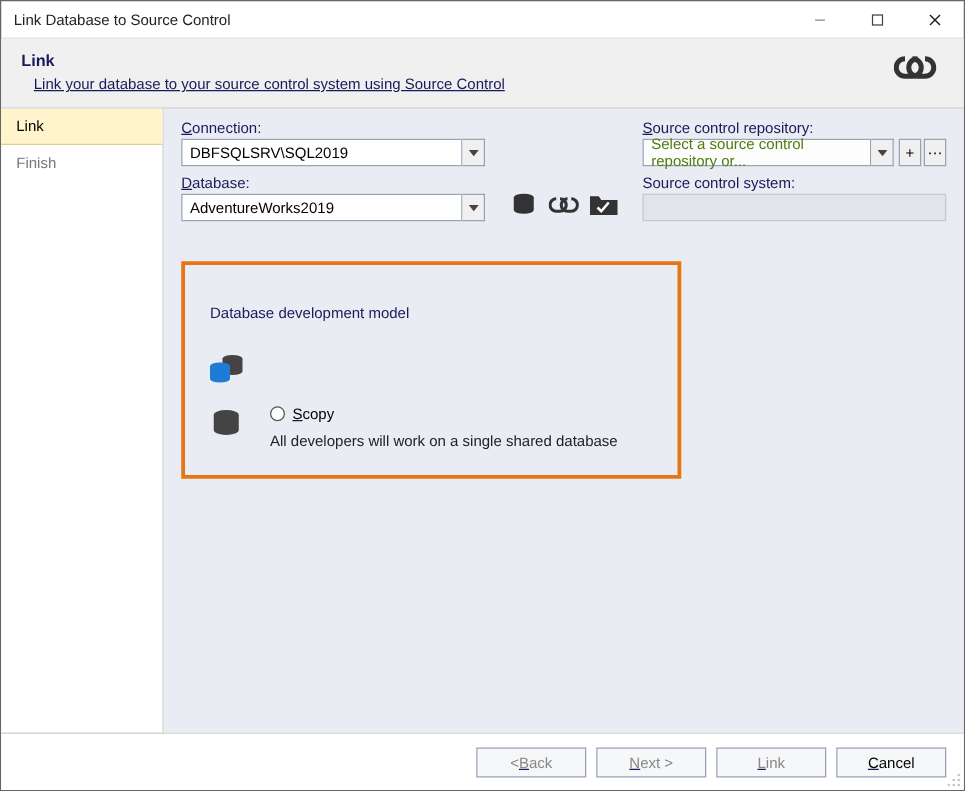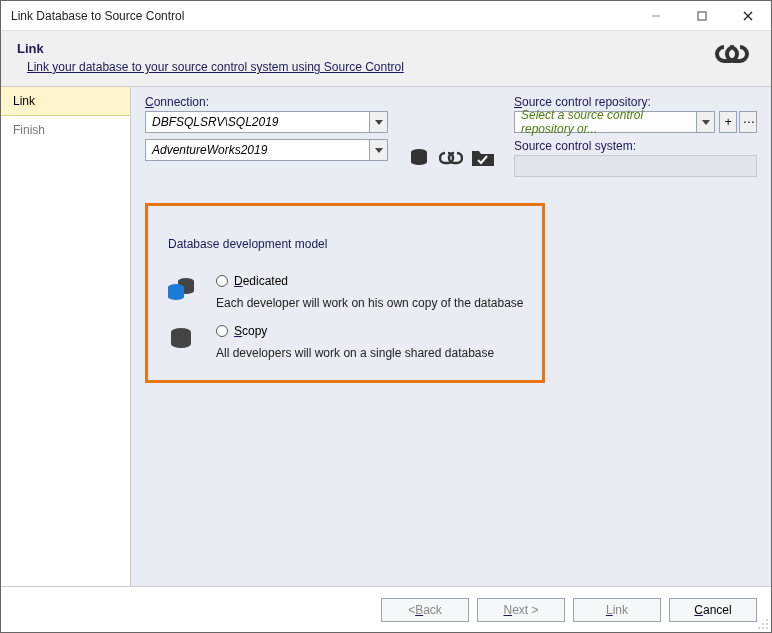--- a/index.html
+++ b/index.html
@@ -17,21 +17,21 @@
   .header-icon { width: 40px; height: 30px; }
   .body { flex: 1; display: flex; min-height: 0; }
   .sidebar { width: 130px; border-right: 1px solid #ccc; background: #fff; }
   .side-item { padding: 7px 12px; font-size: 12px; color: #777; }
   .side-item.active { background: #fff4cc; color: #000; border-bottom: 1px solid #e0d08a; }
   .main { flex: 1; background: #e9ecf2; padding: 8px 14px 8px 14px; position: relative; overflow: hidden; }
   .cols { display: flex; gap: 18px; }
   .col { flex: 1; display: flex; flex-direction: column; }
   .lbl { font-size: 12px; color: #1a1a5a; margin-bottom: 2px; }
   .underline { text-decoration: underline; text-decoration-color: #1a1a5a; }
-  .combo { display: flex; align-items: stretch; margin-bottom: 6px; font-style: italic; }
+  .combo { display: flex; align-items: stretch; margin-bottom: 6px; }
   .combo-input { flex: 1; height: 22px; border: 1px solid #9aa3b5; background: #fff; padding: 0 6px; font-size: 12px; display: flex; align-items: center; }
   .combo-input.gray { color: #4d7c0f; background: #fdfdfd; }
   .combo-btn { width: 18px; border: 1px solid #9aa3b5; border-left: none; background: #f0f0f0; display: flex; align-items: center; justify-content: center; }
   .after-btns { display: flex; gap: 2px; margin-left: 4px; }
   .after-btn { width: 18px; height: 22px; border: 1px solid #9aa3b5; background: #f0f0f0; display: flex; align-items: center; justify-content: center; font-size: 12px; }
   .readonly { height: 22px; border: 1px solid #c4c9d4; background: #e1e4eb; }
   .icon-row { display: flex; gap: 6px; align-items: center; margin-top: 2px; }
   .il-icon { width: 26px; height: 26px; display:flex; align-items:center; justify-content:center; }
   .dev-box { margin-top: 26px; border: 3px solid #e67613; padding: 0 16px 20px 16px; width: 400px; position: relative; }
   .dev-legend { position: relative; top: -9px; background: #e9ecf2; display: inline-block; padding: 0 4px; font-size: 12px; color: #1a1a5a; margin-top: 40px; }
@@ -102,20 +102,23 @@
             <span class="underline">C</span><span>onnection:</span>
           </div>
           <div class="combo">
             <div class="combo-input">DBFSQLSRV\SQL2019</div>
             <div class="combo-btn">
               <svg width="8" height="5" viewBox="0 0 8 5">
                   <path d="M0 0 L8 0 L4 5 Z" fill="#444"></path>
                 </svg>
             </div>
           </div>
+          <div class="lbl">
+            <span class="underline">D</span><span>atabase:</span>
+          </div>
           <div class="combo">
             <div class="combo-input">AdventureWorks2019</div>
             <div class="combo-btn">
               <svg width="8" height="5" viewBox="0 0 8 5">
                   <path d="M0 0 L8 0 L4 5 Z" fill="#444"></path>
                 </svg>
             </div>
           </div>
         </div>
 
@@ -166,27 +169,20 @@
 
         <div class="model-row">
           <div class="model-icon">
             <svg viewBox="0 0 34 28" width="34" height="28">
               <ellipse cx="22" cy="6" rx="8" ry="3" fill="#444"></ellipse>
                 <path d="M14 6 v10 a8 3 0 0 0 16 0 V6" fill="#444"></path>
               <ellipse cx="12" cy="12" rx="8" ry="3" fill="#1e7bd8"></ellipse>
                 <path d="M4 12 v10 a8 3 0 0 0 16 0 V12" fill="#1e7bd8"></path>
             </svg>
           </div>
-          <div class="model-body">
-            <div class="model-title">
-              <span class="radio"></span>
-              <span><span class="underline">D</span><span>edicated</span></span>
-            </div>
-            <div class="model-desc">Each developer will work on his own copy of the database</div>
-          </div>
         </div>
 
         <div class="model-row">
           <div class="model-icon">
             <svg viewBox="0 0 30 26" width="30" height="26">
               <ellipse cx="15" cy="6" rx="10" ry="4" fill="#444"></ellipse>
                 <path d="M5 6 v12 a10 4 0 0 0 20 0 V6" fill="#444"></path>
             </svg>
           </div>
           <div class="model-body">

